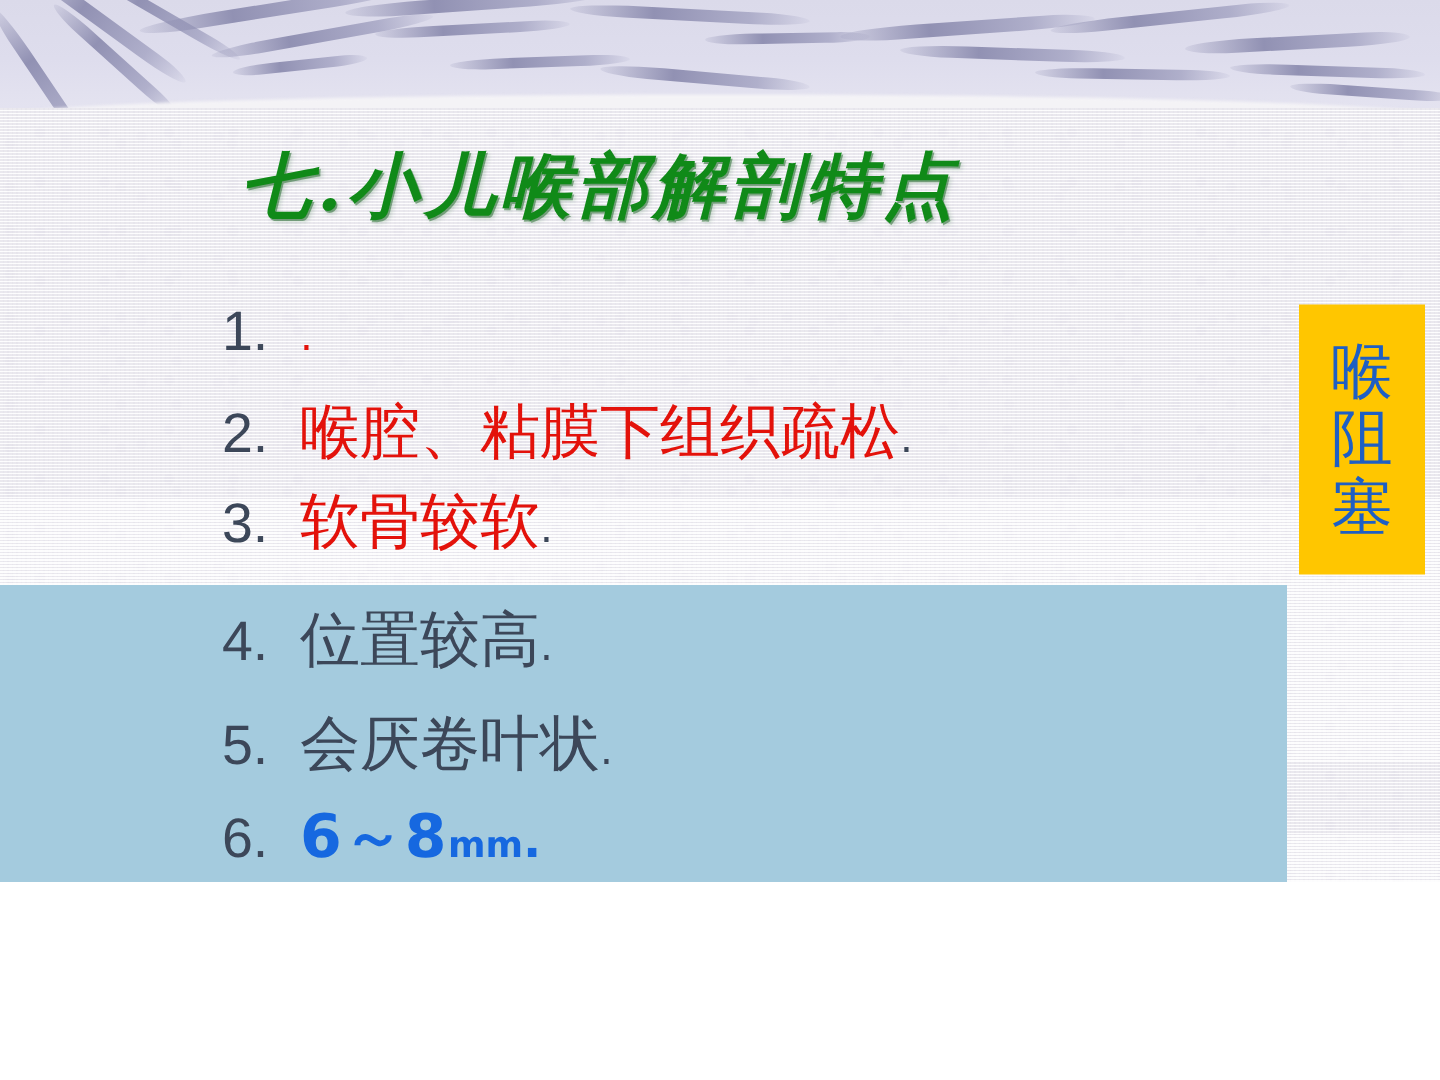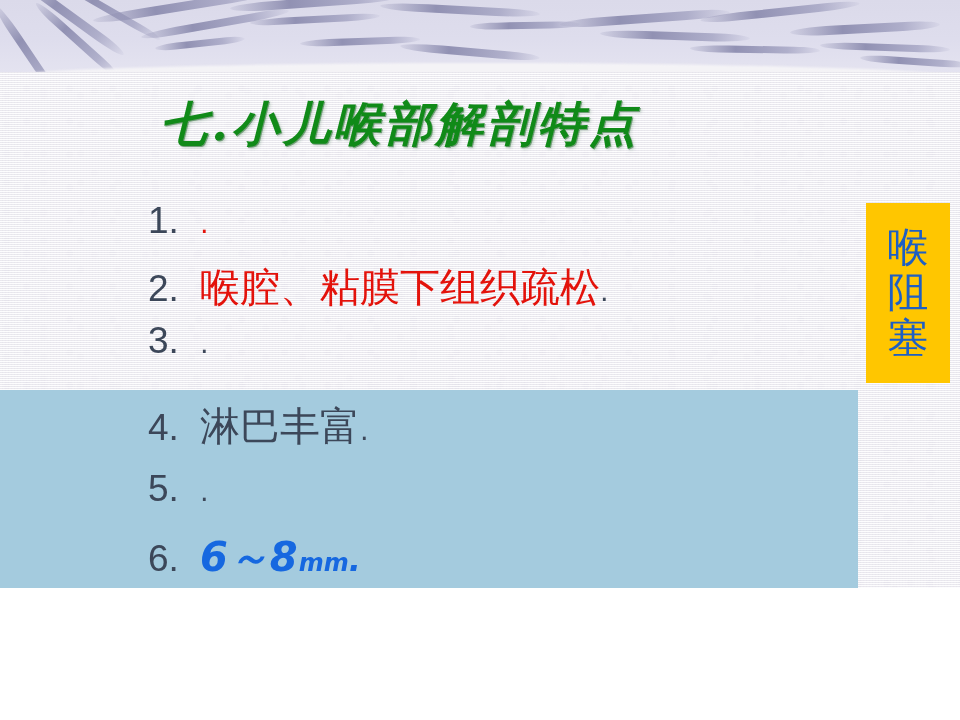--- a/index.html
+++ b/index.html
@@ -122,21 +122,21 @@
     font-size: 40px;
     letter-spacing: 0px;
     font-family: "DejaVu Sans", "Liberation Sans", sans-serif;
   }
   .bullet .tail {
     font-size: 27px;
     letter-spacing: 0px;
   }
   .red   { color: #e3120b; }
   .slate { color: #3c4759; }
-  .blue  { color: #1668e0; font-style: italic; }
+  .blue  { color: #1668e0; }
 
   .b1 { position: absolute; left: 0; top: 0;   }
   .b2 { position: absolute; left: 0; top: 60px; }
   .b3 { position: absolute; left: 0; top: 120px;}
   .b4 { position: absolute; left: 0; top: 199px;}
   .b5 { position: absolute; left: 0; top: 268px;}
   .b6 { position: absolute; left: 0; top: 330px;}
 
   .mm-val { font-size: 40px; font-weight: bold; letter-spacing: 1px; }
   .mm-unit { font-size: 24px; font-weight: bold; }
@@ -217,31 +217,33 @@
     </div>
 
     <div class="bullet b2">
       <span class="num">2.</span>
       <span class="txt red">喉腔、粘膜下组织疏松</span>
       <span class="tail slate">.</span>
     </div>
 
     <div class="bullet b3">
       <span class="num">3.</span>
+      <span class="txt red">软骨较软</span>
       <span class="tail slate">.</span>
     </div>
 
     <div class="bullet b4">
       <span class="num">4.</span>
-      <span class="txt slate">淋巴丰富</span>
+      <span class="txt slate">位置较高</span>
       <span class="tail slate">.</span>
     </div>
 
     <div class="bullet b5">
       <span class="num">5.</span>
+      <span class="txt slate">会厌卷叶状</span>
       <span class="tail slate">.</span>
     </div>
 
     <div class="bullet b6">
       <span class="num">6.</span>
       <span class="mm-val blue">6～8</span>
       <span class="mm-unit blue">mm</span>
       <span class="mm-dot blue">.</span>
     </div>
 

